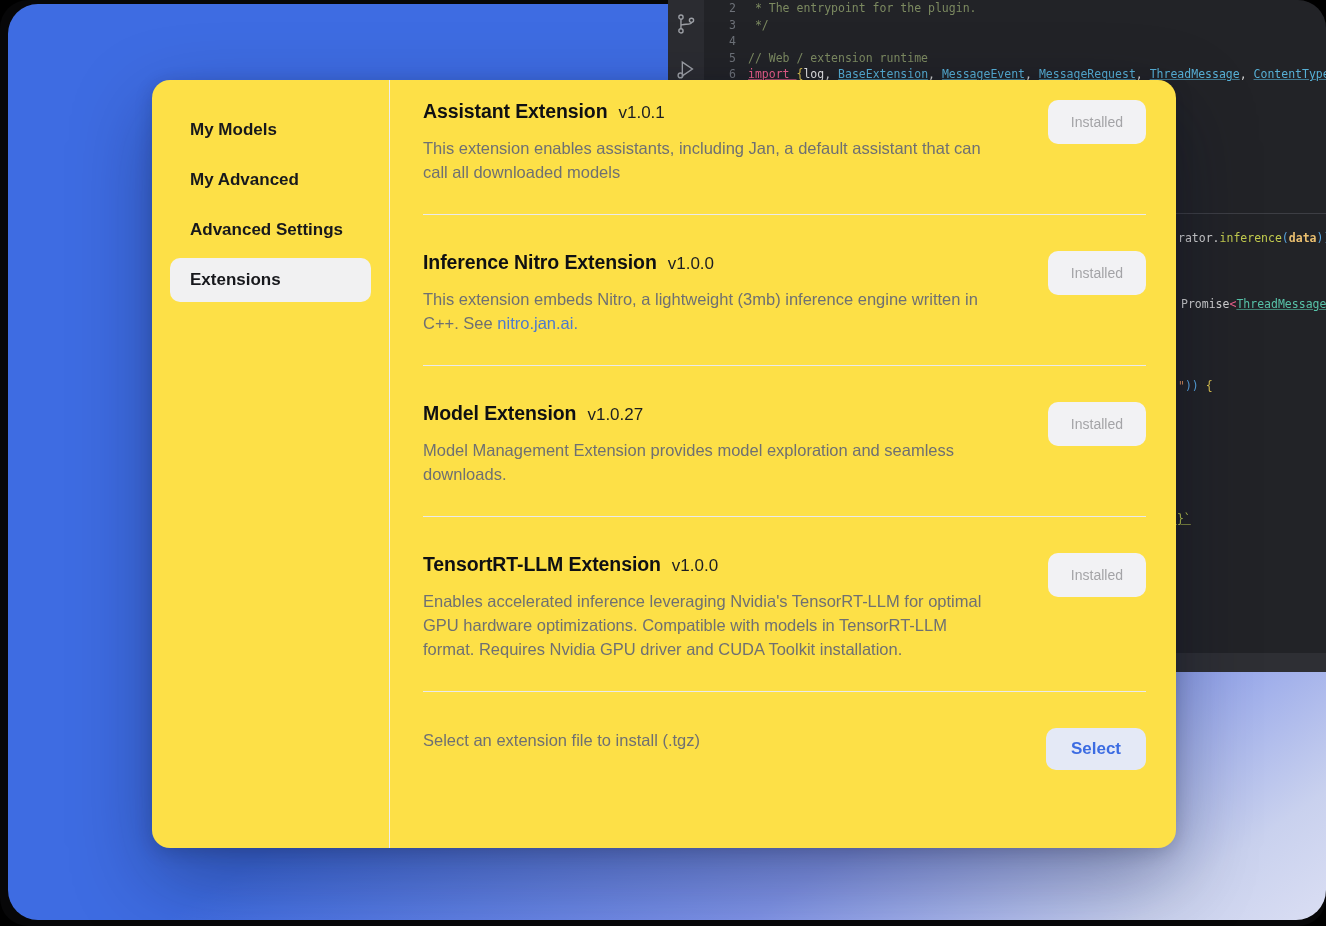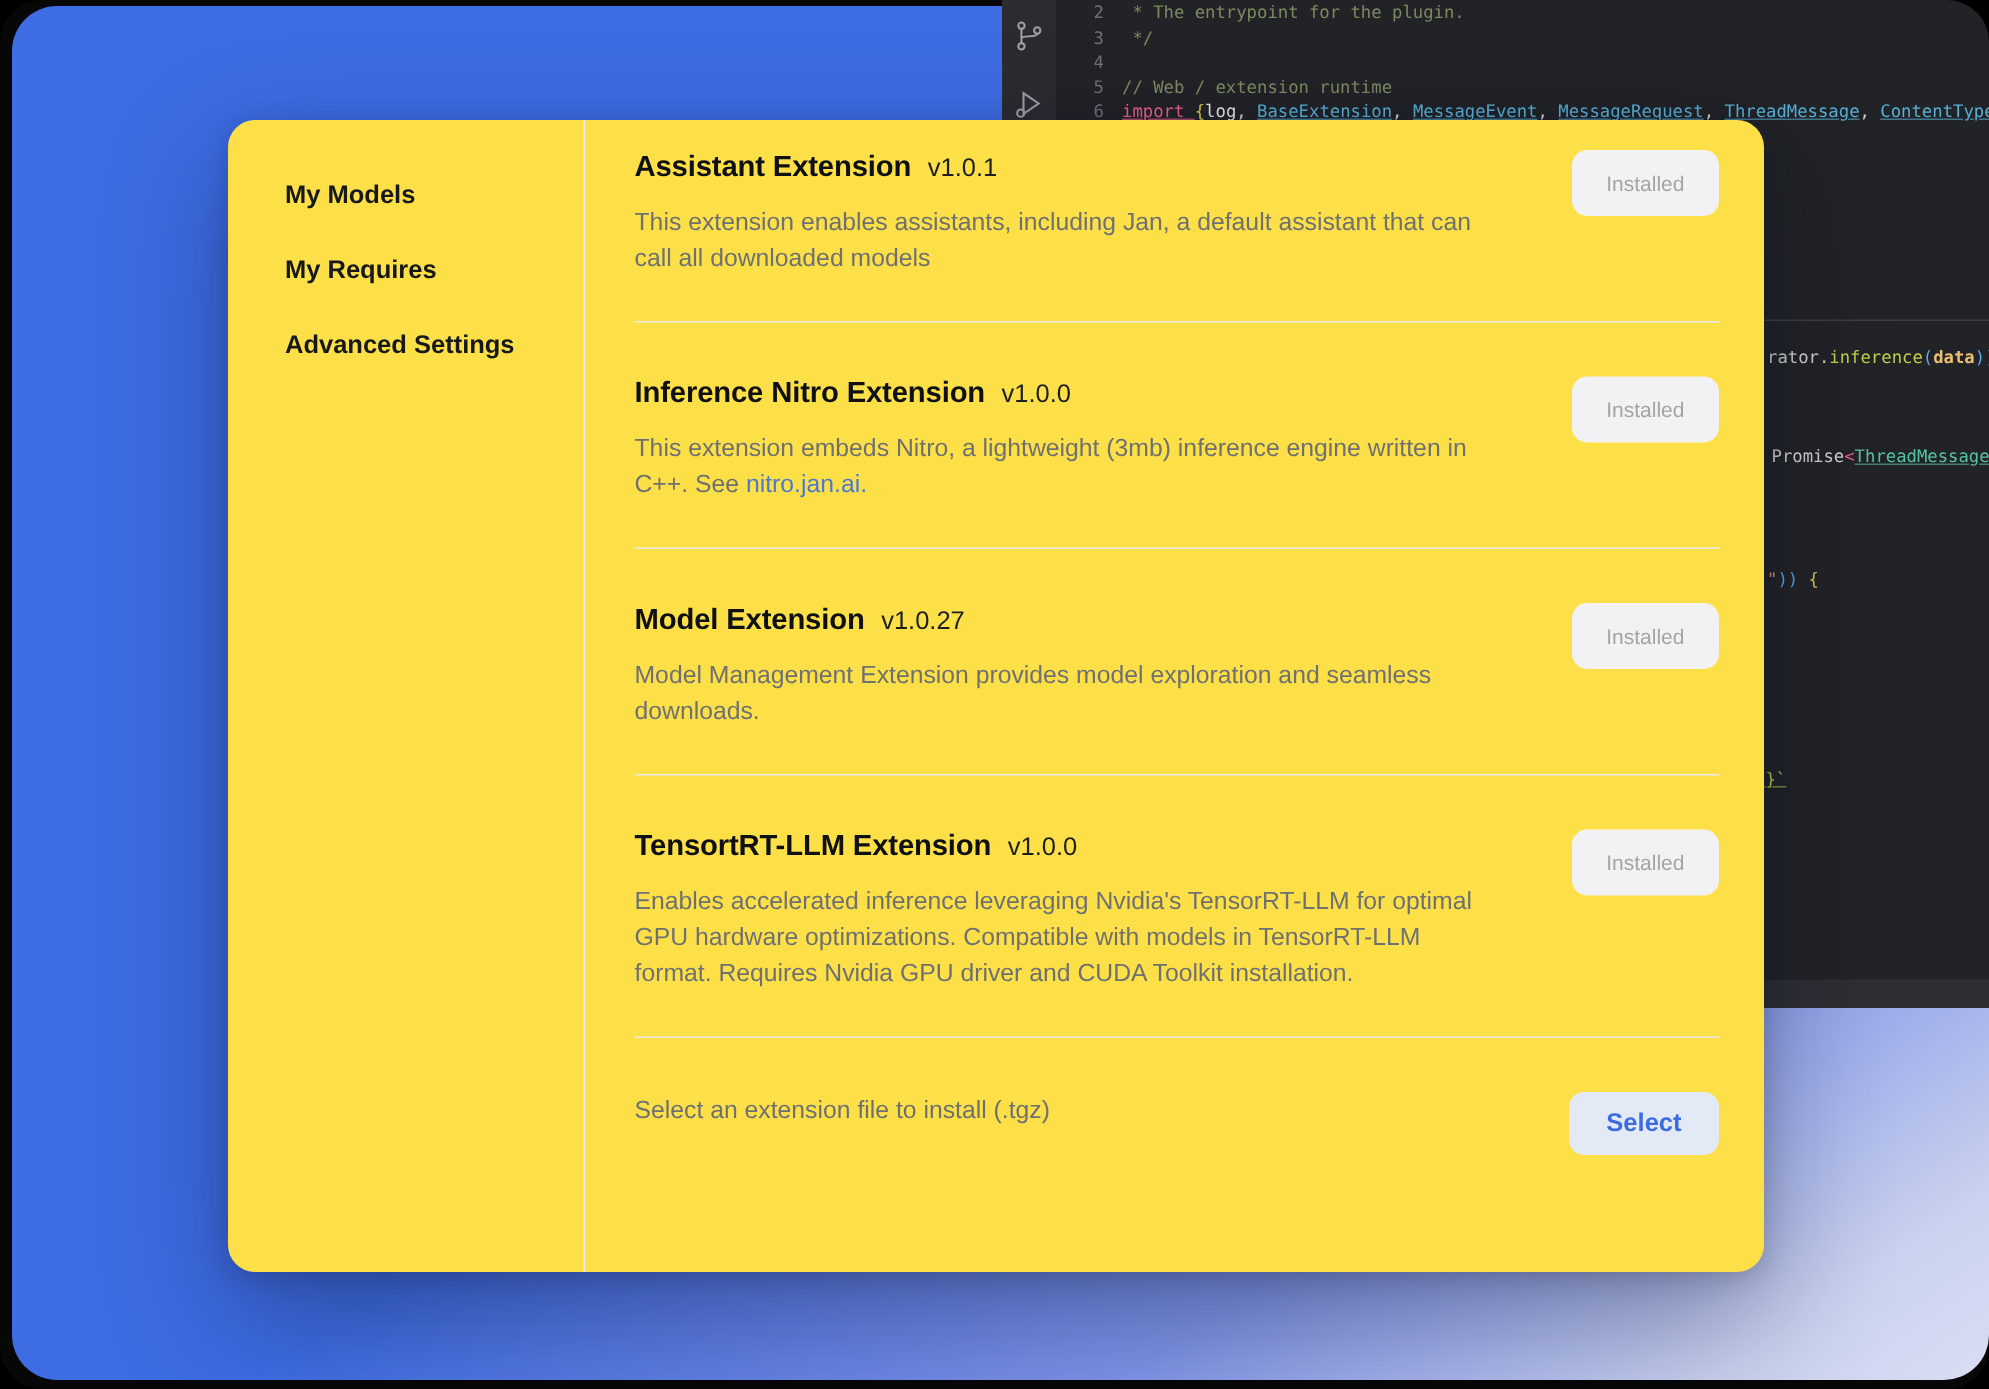--- a/index.html
+++ b/index.html
@@ -102,22 +102,23 @@
     <div class="status-bar">
       
       
     </div>
   </div>
 
   <div class="modal">
 
     <div class="sidebar">
       <div class="side-item">My Models</div>
-      <div class="side-item">My Requires</div>
+      <div class="side-item">My Advanced</div>
       <div class="side-item">Advanced Settings</div>
+      <div class="side-item active">Extensions</div>
     </div>
 
     <div class="content">
 
       <div class="ext first">
         <div class="ext-info">
           <div class="ext-title-row">
             <span class="ext-title">Assistant Extension</span>
             <span class="ext-version">v1.0.1</span>
           </div>

